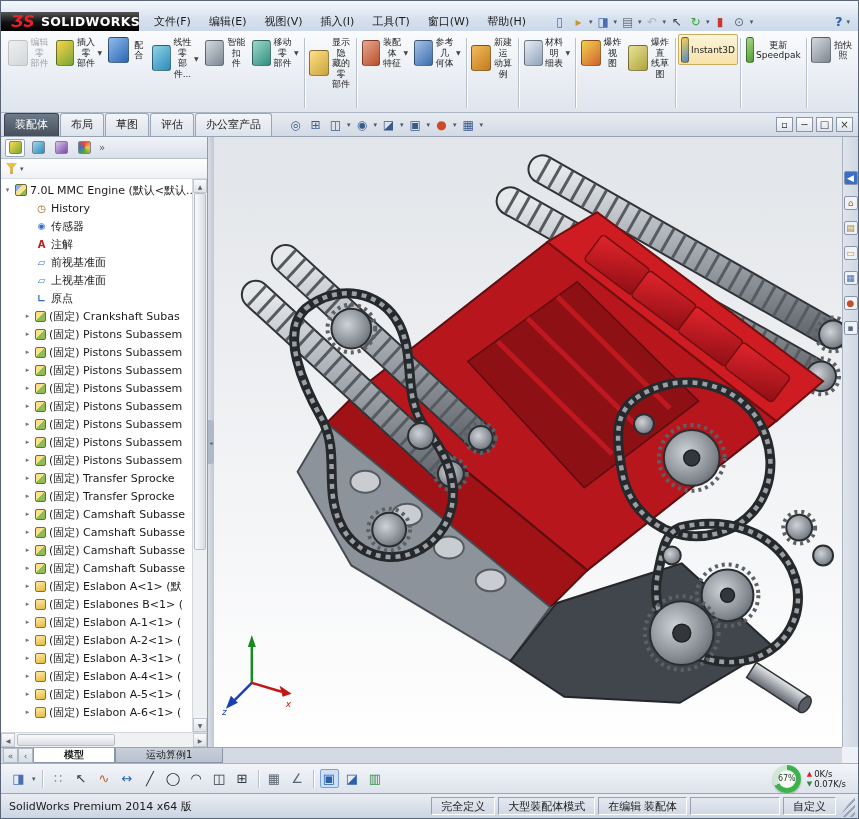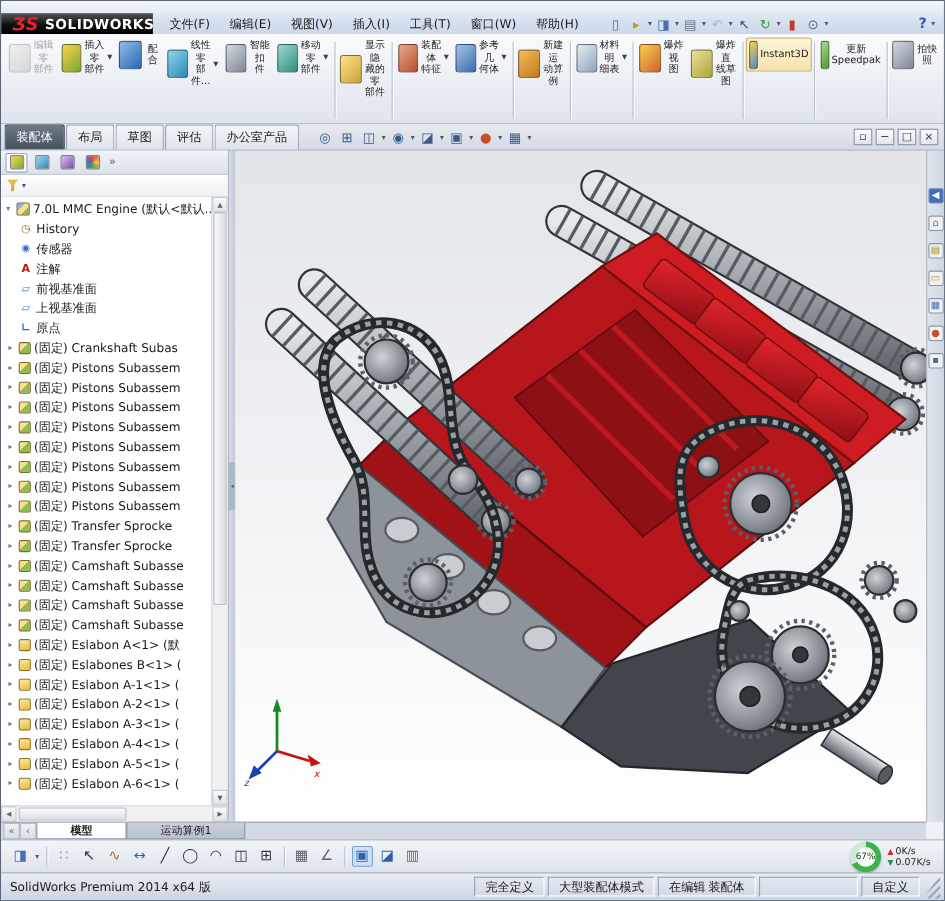--- a/index.html
+++ b/index.html
@@ -66,21 +66,21 @@
   .propertymanager-tab-ic { background:linear-gradient(135deg,#9fd8ec,#2c8ab8); }
   .configurationmanager-tab-ic { background:linear-gradient(135deg,#d8c2ec,#7a4aa8); }
   .displaymanager-tab-ic { background:conic-gradient(#e84a3a,#f2c53f,#54a83a,#3a6fd2,#e84a3a); }
   .pchev { margin-left:2px; color:#55central607a; color:#556070; font-size:10px; }
   .filterrow { height:20px; flex:0 0 20px; display:flex; align-items:center; gap:3px; padding:0 5px;
                border-bottom:1px solid #d8dee6; background:linear-gradient(#fefefe,#eef1f5); }
   .funnel { width:11px; height:11px; background:linear-gradient(#f2c53f,#caa43a);
             clip-path:polygon(0 0,100% 0,62% 45%,62% 100%,38% 100%,38% 45%); }
   .treewrap { flex:1; display:flex; overflow:hidden; }
   .tree { flex:1; padding-top:2px; overflow:hidden; }
-  .trow { height:18px; display:flex; align-items:center; gap:3px; padding-left:4px; white-space:nowrap; overflow:hidden; }
+  .trow { height:18px; display:flex; align-items:center; gap:3px; padding-left:22px; white-space:nowrap; overflow:hidden; }
   .trow.root { padding-left:2px; }
   .expander { width:9px; flex:0 0 9px; font-size:7px; color:#6a7585; text-align:center; }
   .tico { width:13px; height:13px; flex:0 0 13px; display:inline-flex; align-items:center;
           justify-content:center; font-size:10px; }
   .history-icon::before { content:"◷"; color:#a56e1a; }
   .sensors-icon::before { content:"◉"; color:#2d6ad4; font-size:9px; }
   .annotations-icon::before { content:"A"; color:#c01815; font-weight:bold; }
   .plane-icon::before { content:"▱"; color:#3a7bc8; }
   .origin-icon::before { content:"∟"; color:#2d6ad4; font-weight:bold; }
   .component-icon { width:11px; height:11px; flex-basis:11px; border:1px solid #7a6a25; border-radius:2px;

